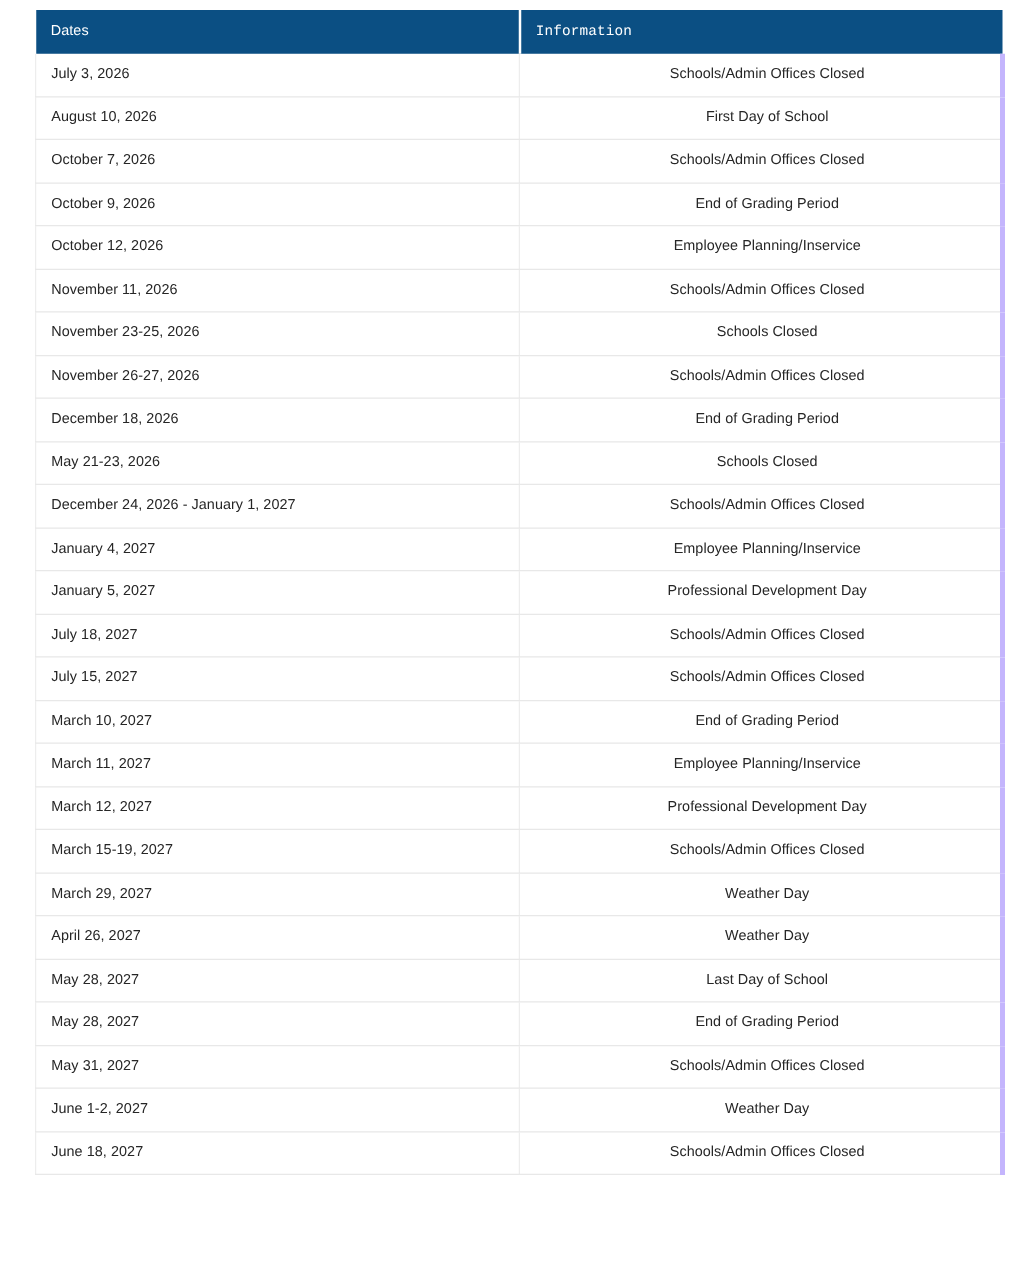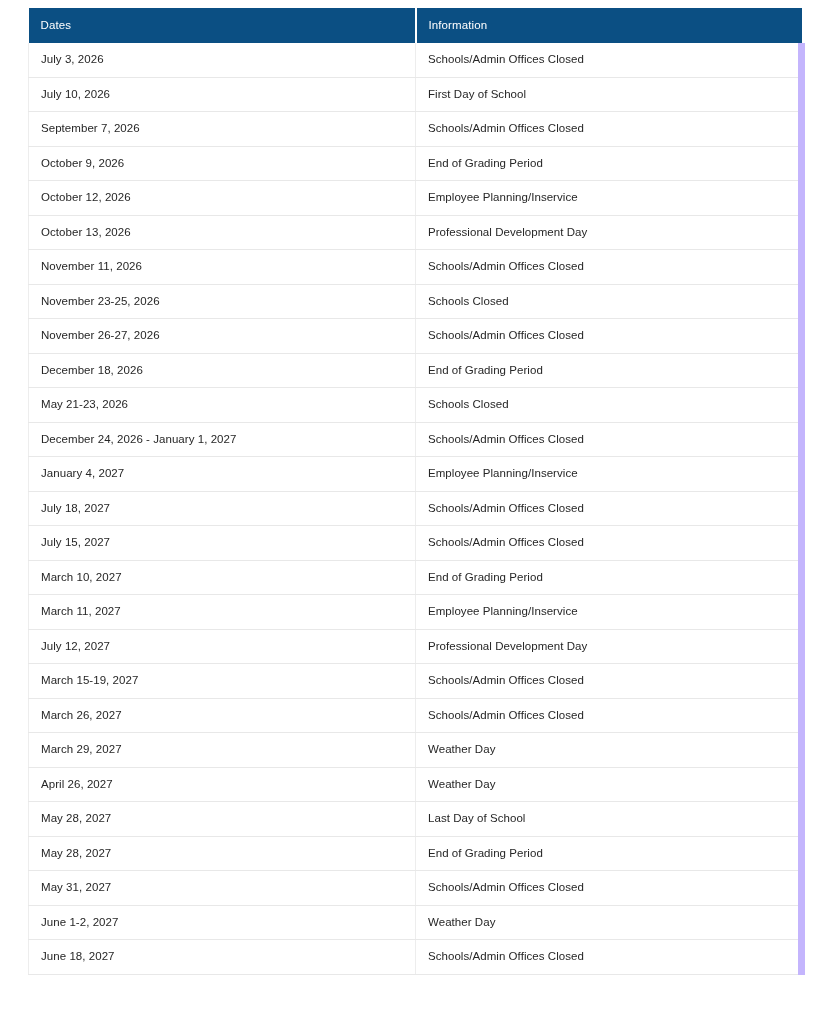--- a/index.html
+++ b/index.html
@@ -40,20 +40,21 @@
     font-weight: 400;
     text-align: left;
     padding: 10px 0 10px 12px;
     height: 15px;
     line-height: 15px;
     border: none;
     letter-spacing: 0.1px;
   }
   .calendar-table thead th.th-info {
     border-left: 2px solid #ffffff;
+    font-family: Liberation Mono, monospace;
   }
 
   .calendar-table tbody td {
     font-size: 11.5px;
     color: #262626;
     font-weight: 400;
     text-align: left;
     padding: 0 0 0 12px;
     height: 33.5px;
     line-height: 33.5px;
@@ -65,21 +66,22 @@
     overflow: hidden;
     text-overflow: ellipsis;
     letter-spacing: 0.05px;
   }
   .calendar-table tbody td.cell-dates {
     border-left: 1px solid #ededed;
     border-right: 1px solid #ededed;
   }
   .calendar-table tbody td.cell-info {
     border-left: none;
-    border-right: 7px solid #c4b5fd;
+    border-right: 4px solid #c4b5fd;
+    text-align: center;
   }
   .calendar-table tbody tr:last-child td {
     border-bottom: 1px solid #e8e8e8;
   }
 </style>
 </head>
 <body>
 
 <div class="page">
   <table class="calendar-table">
@@ -92,40 +94,36 @@
         <th class="th-dates">Dates</th>
         <th class="th-info">Information</th>
       </tr>
     </thead>
     <tbody id="table-body">
         <tr>
           <td class="cell-dates">July 3, 2026</td>
           <td class="cell-info">Schools/Admin Offices Closed</td>
         </tr>
         <tr>
-          <td class="cell-dates">July 10, 2026</td>
+          <td class="cell-dates">August 10, 2026</td>
           <td class="cell-info">First Day of School</td>
         </tr>
         <tr>
-          <td class="cell-dates">September 7, 2026</td>
+          <td class="cell-dates">October 7, 2026</td>
           <td class="cell-info">Schools/Admin Offices Closed</td>
         </tr>
         <tr>
           <td class="cell-dates">October 9, 2026</td>
           <td class="cell-info">End of Grading Period</td>
         </tr>
         <tr>
           <td class="cell-dates">October 12, 2026</td>
           <td class="cell-info">Employee Planning/Inservice</td>
         </tr>
         <tr>
-          <td class="cell-dates">October 13, 2026</td>
-          <td class="cell-info">Professional Development Day</td>
-        </tr>
-        <tr>
           <td class="cell-dates">November 11, 2026</td>
           <td class="cell-info">Schools/Admin Offices Closed</td>
         </tr>
         <tr>
           <td class="cell-dates">November 23-25, 2026</td>
           <td class="cell-info">Schools Closed</td>
         </tr>
         <tr>
           <td class="cell-dates">November 26-27, 2026</td>
           <td class="cell-info">Schools/Admin Offices Closed</td>
@@ -140,45 +138,45 @@
         </tr>
         <tr>
           <td class="cell-dates">December 24, 2026 - January 1, 2027</td>
           <td class="cell-info">Schools/Admin Offices Closed</td>
         </tr>
         <tr>
           <td class="cell-dates">January 4, 2027</td>
           <td class="cell-info">Employee Planning/Inservice</td>
         </tr>
         <tr>
+          <td class="cell-dates">January 5, 2027</td>
+          <td class="cell-info">Professional Development Day</td>
+        </tr>
+        <tr>
           <td class="cell-dates">July 18, 2027</td>
           <td class="cell-info">Schools/Admin Offices Closed</td>
         </tr>
         <tr>
           <td class="cell-dates">July 15, 2027</td>
           <td class="cell-info">Schools/Admin Offices Closed</td>
         </tr>
         <tr>
           <td class="cell-dates">March 10, 2027</td>
           <td class="cell-info">End of Grading Period</td>
         </tr>
         <tr>
           <td class="cell-dates">March 11, 2027</td>
           <td class="cell-info">Employee Planning/Inservice</td>
         </tr>
         <tr>
-          <td class="cell-dates">July 12, 2027</td>
+          <td class="cell-dates">March 12, 2027</td>
           <td class="cell-info">Professional Development Day</td>
         </tr>
         <tr>
           <td class="cell-dates">March 15-19, 2027</td>
-          <td class="cell-info">Schools/Admin Offices Closed</td>
-        </tr>
-        <tr>
-          <td class="cell-dates">March 26, 2027</td>
           <td class="cell-info">Schools/Admin Offices Closed</td>
         </tr>
         <tr>
           <td class="cell-dates">March 29, 2027</td>
           <td class="cell-info">Weather Day</td>
         </tr>
         <tr>
           <td class="cell-dates">April 26, 2027</td>
           <td class="cell-info">Weather Day</td>
         </tr>

